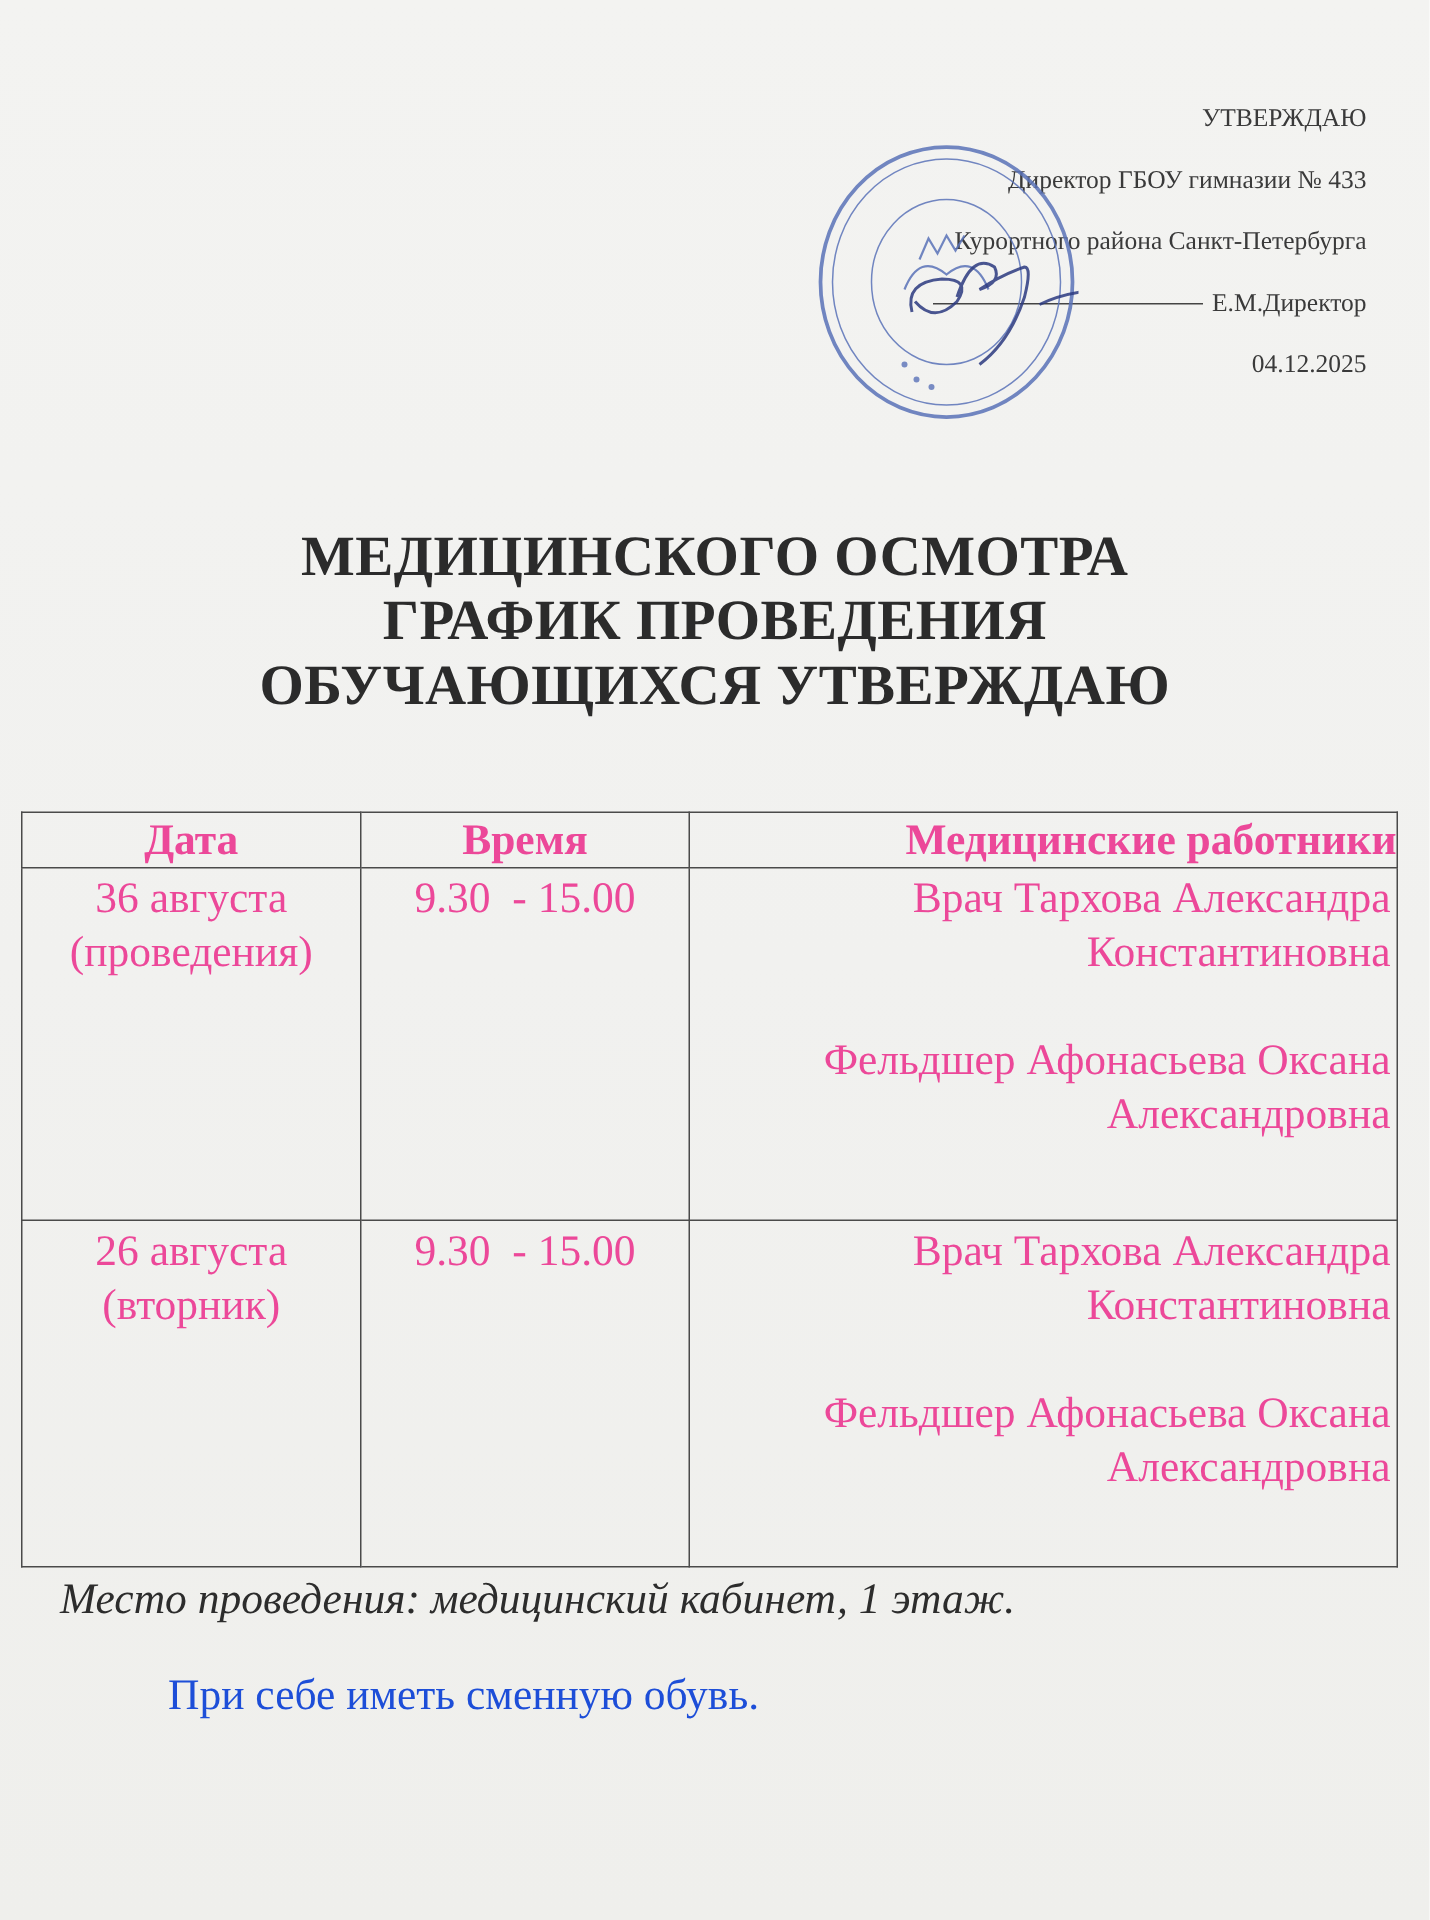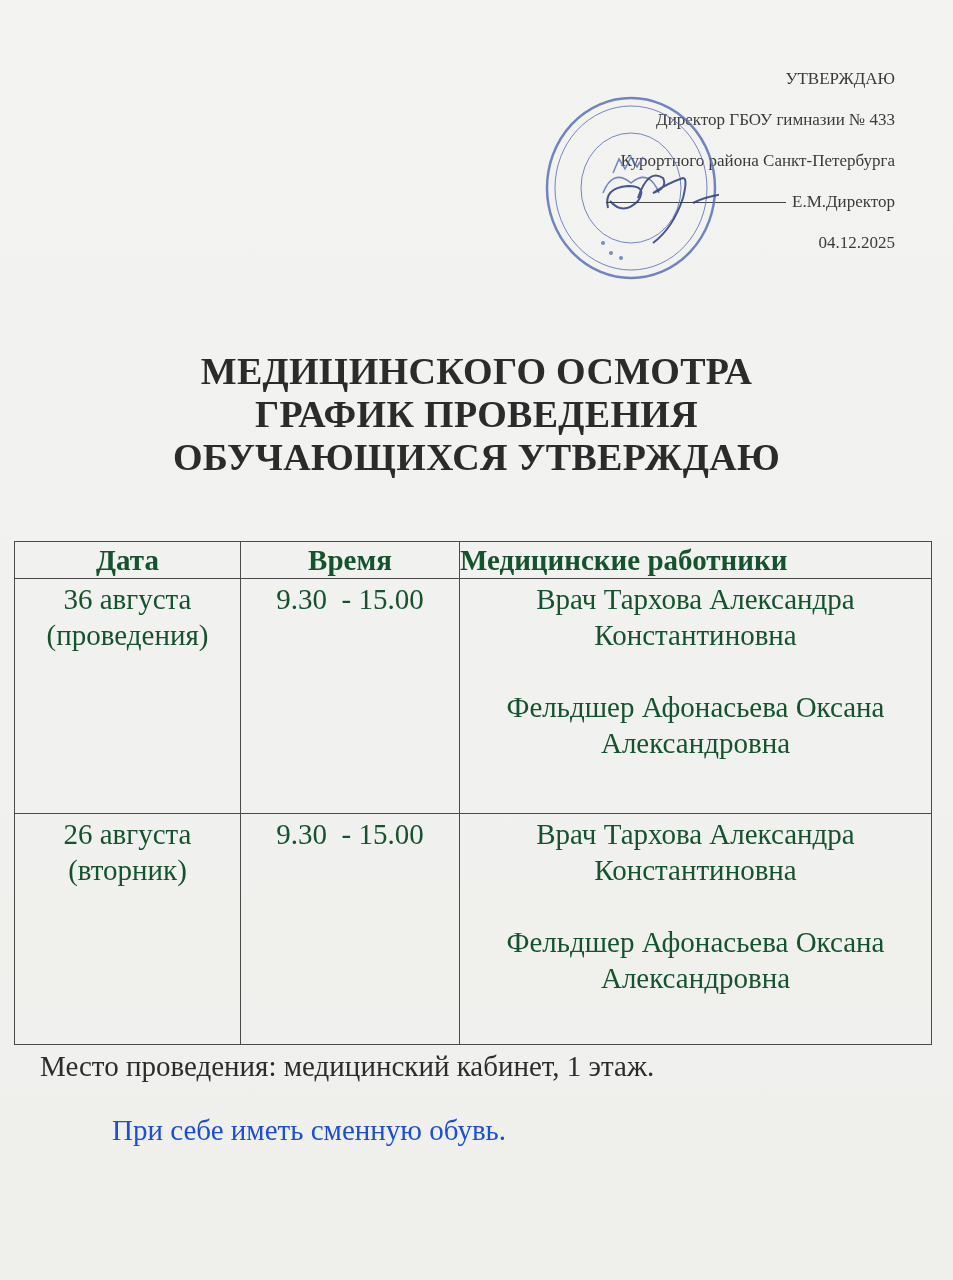--- a/index.html
+++ b/index.html
@@ -2,36 +2,36 @@
 <html><head>
 <meta charset="utf-8">
 <style>
   html, body { margin:0; padding:0; }
   body {
     width:953px; height:1280px; position:relative; overflow:hidden;
     background: linear-gradient(180deg, #f3f3f1 0%, #f1f1ef 50%, #efefec 100%);
     font-family: "Liberation Serif", "DejaVu Serif", serif;
     color:#2a2a2a;
   }
-  .approve { position:absolute; right:58px; top:58px; text-align:right; font-size:17px; line-height:41px; color:#3a3a3a; }
+  .approve { position:absolute; right:42px; top:58px; text-align:right; font-size:17px; line-height:41px; color:#3a3a3a; }
   .approve .line { display:block; white-space:nowrap; }
   .sig-line { display:inline-block; width:180px; border-bottom:1px solid #444; margin-right:6px; vertical-align:4px; }
   .stamp { position:absolute; left:543px; top:93px; width:176px; height:190px; }
   .title { position:absolute; left:0; width:100%; top:350px; text-align:center; font-weight:bold; font-size:38px; line-height:43px; color:#2b2b2b; letter-spacing:0.3px; }
-  table.sched { position:absolute; left:14px; top:541px; width:918px; border-collapse:collapse; font-size:29px; color:#14532d; }
+  table.sched { position:absolute; left:14px; top:541px; width:918px; border-collapse:collapse; font-size:29px; color:#ec4899; }
   table.sched th, table.sched td { border:1.5px solid #4a4a4a; vertical-align:top; }
   table.sched th { font-weight:bold; height:36px; padding:0; line-height:36px; text-align:center; }
   table.sched td { padding:2px 4px; line-height:36px; }
   .c-date { width:217px; text-align:center; }
   .c-time { width:210px; text-align:center; }
-  .c-staff { text-align:center; }
+  .c-staff { text-align:right; }
   .row1 td { height:230px; }
   .row2 td { height:226px; }
   .staff-gap { height:36px; }
-  .footer1 { position:absolute; left:40px; top:1050px; font-size:29px; color:#2c2c2c; }
+  .footer1 { position:absolute; left:40px; top:1050px; font-size:29px; color:#2c2c2c;font-style:italic; }
   .footer2 { position:absolute; left:112px; top:1114px; font-size:29px; color:#1d4ed8; }
 </style>
 </head>
 <body>
 
 <div class="approve">
   <span class="line">УТВЕРЖДАЮ</span>
   <span class="line">Директор ГБОУ гимназии № 433</span>
   <span class="line">Курортного района Санкт-Петербурга</span>
   <span class="line"><span class="sig-line"></span><span>Е.М.Директор</span></span>
@@ -62,21 +62,21 @@
   <div>МЕДИЦИНСКОГО ОСМОТРА</div>
   <div>ГРАФИК ПРОВЕДЕНИЯ</div>
   <div>ОБУЧАЮЩИХСЯ УТВЕРЖДАЮ</div>
 </div>
 
 <table class="sched">
   <thead>
     <tr>
       <th class="c-date">Дата</th>
       <th class="c-time">Время</th>
-      <th class="c-staff" style="text-align:left">Медицинские работники</th>
+      <th class="c-staff" style="text-align:right">Медицинские работники</th>
     </tr>
   </thead>
   <tbody>
     <tr class="row1">
       <td class="c-date">
         <div>36 августа</div>
         <div>(проведения)</div>
       </td>
       <td class="c-time" style="white-space:pre">9.30  - 15.00</td>
       <td class="c-staff">

